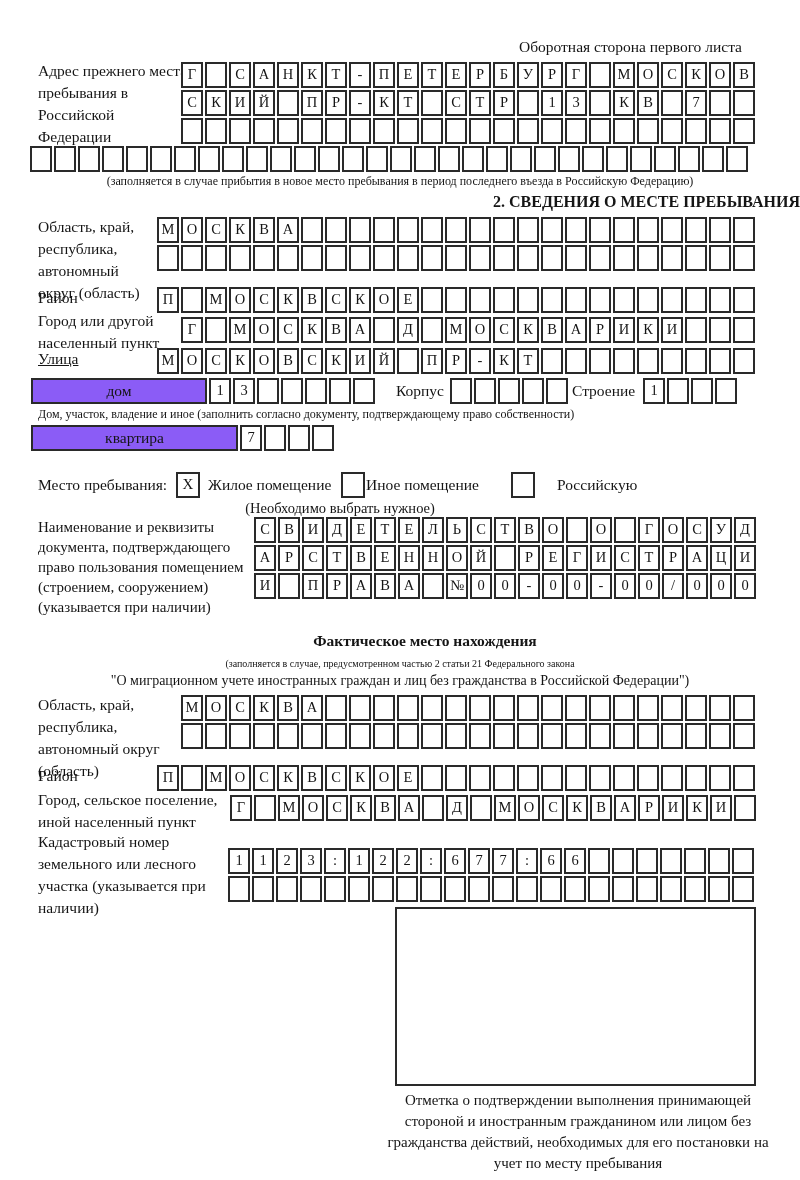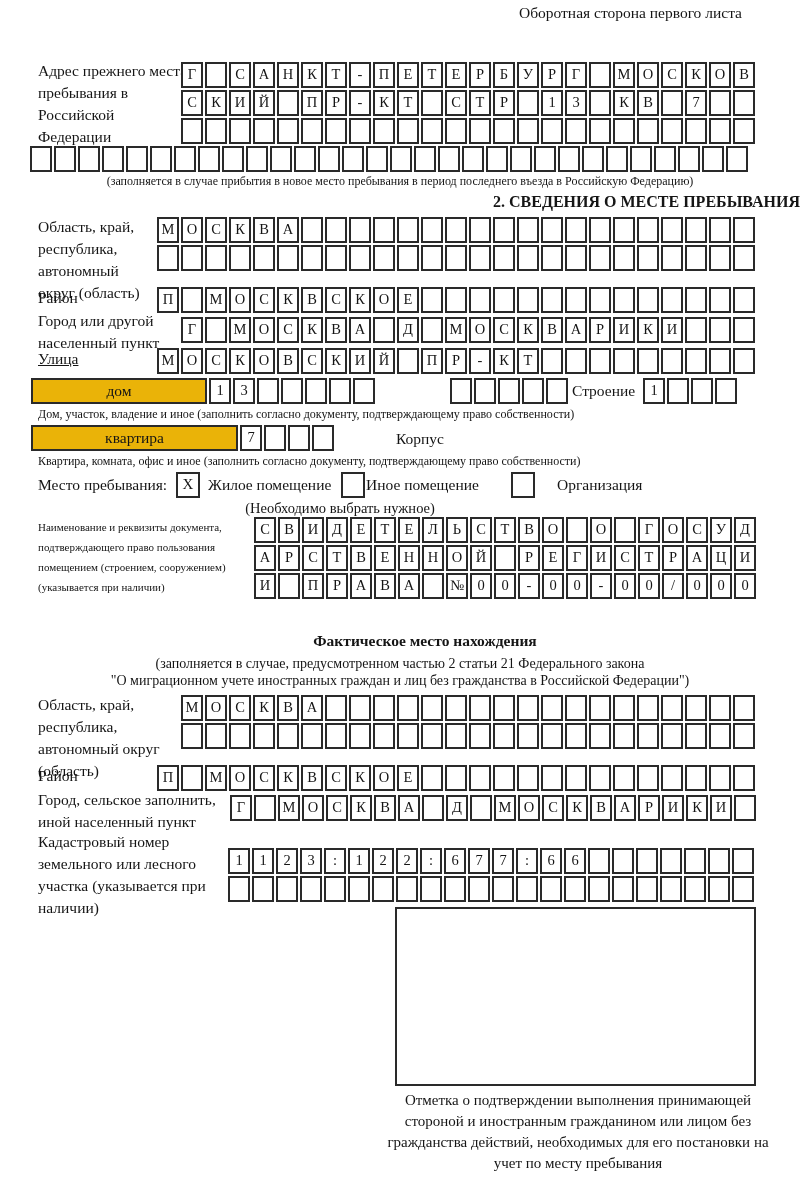--- a/index.html
+++ b/index.html
@@ -1,33 +1,33 @@
 <!DOCTYPE html>
 <html><head>
 <meta charset="utf-8">
 <style>
   html,body{margin:0;padding:0;background:#ffffff;}
   .page{
     position:relative;width:800px;height:1180px;background:#fff;
     font-family:"Liberation Serif","DejaVu Serif",serif;color:#151515;
     overflow:hidden;
   }
-  .hdr-note{position:absolute;top:4px;right:58px;font-size:15.5px;}
+  .hdr-note{position:absolute;top:38px;right:58px;font-size:15.5px;}
   .label{position:absolute;font-size:15.5px;line-height:22px;}
   .caption{position:absolute;font-size:12px;line-height:17px;}
   .center{left:0;width:800px;text-align:center;}
   .bold{font-weight:bold;}
   .boxrow{position:absolute;display:flex;gap:2px;}
   .cell{
     width:22px;height:26px;box-sizing:border-box;border:2px solid #2a2a2a;
     text-align:center;font-size:14.5px;line-height:21px;background:#fff;flex:0 0 auto;
   }
   .wide-box{
     position:absolute;height:26px;box-sizing:border-box;border:2px solid #2a2a2a;
-    text-align:center;font-size:15.5px;line-height:22px;background:#eab308;
+    text-align:center;font-size:15.5px;line-height:22px;background:#8b5cf6;
   }
   .checkbox{
     position:absolute;width:24px;height:26px;box-sizing:border-box;border:2px solid #2a2a2a;
     text-align:center;font-size:15px;line-height:21px;background:#fff;
   }
   .inline-label{position:absolute;font-size:15.5px;line-height:22px;white-space:nowrap;}
   .stamp-box{position:absolute;left:395px;top:907px;width:361px;height:179px;box-sizing:border-box;border:2px solid #2a2a2a;background:#fff;}
   .stamp-caption{position:absolute;top:1090px;left:378px;width:400px;text-align:center;font-size:15px;line-height:21px;}
 </style>
 </head>
@@ -297,21 +297,21 @@
   <div class="wide-box" style="left:31px;top:378px;width:176px;">дом</div>
   <div class="boxrow" style="left:209px;top:378px;">
       <span class="cell">1</span>
       <span class="cell">3</span>
       <span class="cell"></span>
       <span class="cell"></span>
       <span class="cell"></span>
       <span class="cell"></span>
       <span class="cell"></span>
     </div>
-  <div class="inline-label" style="left:396px;top:380px;margin-top:48px;">Корпус</div>
+  <div class="inline-label" style="left:396px;top:380px;">Корпус</div>
   <div class="boxrow" style="left:450px;top:378px;">
       <span class="cell"></span>
       <span class="cell"></span>
       <span class="cell"></span>
       <span class="cell"></span>
       <span class="cell"></span>
     </div>
   <div class="inline-label" style="left:572px;top:380px;">Строение</div>
   <div class="boxrow" style="left:643px;top:378px;">
       <span class="cell">1</span>
@@ -321,32 +321,31 @@
     </div>
   <div class="caption" style="left:38px;top:406px;width:740px;">Дом, участок, владение и иное (заполнить согласно документу, подтверждающему право собственности)</div>
 
   <div class="wide-box" style="left:31px;top:425px;width:207px;">квартира</div>
   <div class="boxrow" style="left:240px;top:425px;">
       <span class="cell">7</span>
       <span class="cell"></span>
       <span class="cell"></span>
       <span class="cell"></span>
     </div>
-  <div class="caption" style="left:38px;top:453px;width:740px;">Квартира, комната, офис и иное (заполнить согласно документу, подтверждающему право собственности)</div>
 
   <div class="inline-label" style="left:38px;top:474px;">Место пребывания:</div>
   <div class="checkbox" style="left:176px;top:472px;">X</div>
   <div class="inline-label" style="left:208px;top:474px;">Жилое помещение</div>
   <div class="checkbox" style="left:341px;top:472px;"></div>
   <div class="inline-label" style="left:366px;top:474px;">Иное помещение</div>
   <div class="checkbox" style="left:511px;top:472px;"></div>
-  <div class="inline-label" style="left:557px;top:474px;">Организация</div>
+  <div class="inline-label" style="left:557px;top:474px;">Российскую</div>
   <div class="caption" style="left:40px;top:500px;width:600px;text-align:center;font-size:14.5px;">(Необходимо выбрать нужное)</div>
 
-  <div class="label" style="left:38px;top:517px;width:208px;line-height:20px;font-size:11px;">Наименование и реквизиты документа, подтверждающего право пользования помещением (строением, сооружением) (указывается при наличии)</div>
+  <div class="label" style="left:38px;top:517px;width:208px;line-height:20px;font-size:15px;">Наименование и реквизиты документа, подтверждающего право пользования помещением (строением, сооружением) (указывается при наличии)</div>
   <div class="boxrow" style="left:254px;top:517px;">
       <span class="cell">С</span>
       <span class="cell">В</span>
       <span class="cell">И</span>
       <span class="cell">Д</span>
       <span class="cell">Е</span>
       <span class="cell">Т</span>
       <span class="cell">Е</span>
       <span class="cell">Л</span>
       <span class="cell">Ь</span>
@@ -404,21 +403,21 @@
       <span class="cell">-</span>
       <span class="cell">0</span>
       <span class="cell">0</span>
       <span class="cell">/</span>
       <span class="cell">0</span>
       <span class="cell">0</span>
       <span class="cell">0</span>
     </div>
 
   <div class="label bold center" style="position:absolute;top:630px;margin-left:25px;">Фактическое место нахождения</div>
-  <div class="caption center" style="top:655px;font-size:14px;">(заполняется в случае, предусмотренном частью 2 статьи 21 Федерального закона</div>
+  <div class="caption center" style="top:655px;font-size:10px;">(заполняется в случае, предусмотренном частью 2 статьи 21 Федерального закона</div>
   <div class="caption center" style="top:672px;font-size:14px;">"О миграционном учете иностранных граждан и лиц без гражданства в Российской Федерации")</div>
 
   <div class="label" style="left:38px;top:694px;width:133px;">Область, край, республика, автономный округ (область)</div>
   <div class="boxrow" style="left:181px;top:695px;">
       <span class="cell">М</span>
       <span class="cell">О</span>
       <span class="cell">С</span>
       <span class="cell">К</span>
       <span class="cell">В</span>
       <span class="cell">А</span>
@@ -490,21 +489,21 @@
       <span class="cell"></span>
       <span class="cell"></span>
       <span class="cell"></span>
       <span class="cell"></span>
       <span class="cell"></span>
       <span class="cell"></span>
       <span class="cell"></span>
       <span class="cell"></span>
     </div>
 
-  <div class="label" style="left:38px;top:789px;width:190px;">Город, сельское заполнить, иной населенный пункт</div>
+  <div class="label" style="left:38px;top:789px;width:190px;">Город, сельское поселение, иной населенный пункт</div>
   <div class="boxrow" style="left:230px;top:795px;">
       <span class="cell">Г</span>
       <span class="cell"></span>
       <span class="cell">М</span>
       <span class="cell">О</span>
       <span class="cell">С</span>
       <span class="cell">К</span>
       <span class="cell">В</span>
       <span class="cell">А</span>
       <span class="cell"></span>

